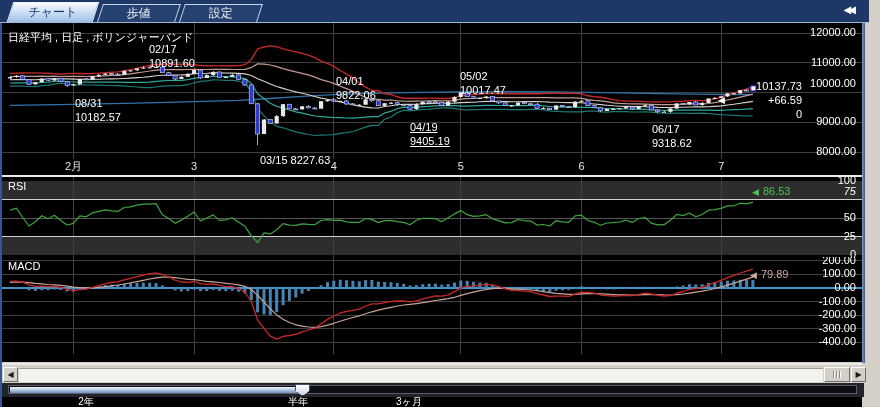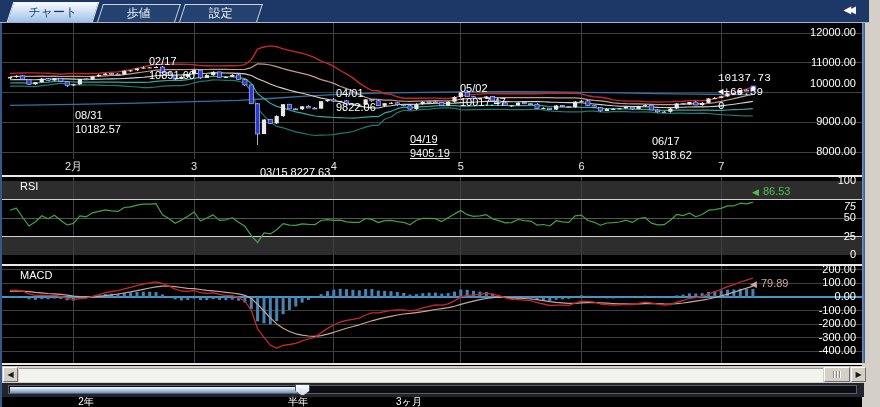--- a/index.html
+++ b/index.html
@@ -9,28 +9,28 @@
   .tabbar{position:absolute;left:0;top:0;width:869px;height:22px;background:#1d3866;border-bottom:1px solid #9db4d6;}
   .tab{position:absolute;top:4px;height:17px;transform:skewX(-18deg);border:1px solid #c8d4e8;border-bottom:none;color:#f2f5fa;background:#24416f;cursor:pointer;}
   .tab .lbl{display:block;transform:skewX(18deg);text-align:center;font-size:12px;line-height:17px;white-space:nowrap;}
   .tab.active{top:2px;height:19px;background:linear-gradient(#f8fbff,#9fc0e8);color:#12386e;border-color:#eef4fc;}
   .tab.active .lbl{line-height:19px;}
   .collapse{position:absolute;right:16px;top:4px;color:#fff;font-size:10px;letter-spacing:-3px;cursor:pointer;}
   
   .panel{position:absolute;left:2px;width:860px;background:#000;overflow:hidden;}
   #p-main{top:23px;height:152px;}
   #p-rsi{top:177px;height:87px;}
-  #p-macd{top:266px;height:105px;}
+  #p-macd{top:257px;height:105px;}
   .sep{position:absolute;left:2px;width:860px;height:2px;background:#e9e9e9;}
   svg{display:block;position:absolute;left:0;top:0;}
   .chart-title{position:absolute;left:6px;top:7px;color:#fff;font-size:11px;white-space:nowrap;}
-  .pane-label{position:absolute;left:6px;top:3px;color:#fff;font-size:11px;margin-left:12px;}
+  .pane-label{position:absolute;left:6px;top:3px;color:#fff;font-size:11px;}
   .ylab{position:absolute;right:6px;color:#fff;font-size:11px;line-height:13px;text-align:right;}
-  .ann{position:absolute;color:#fff;font-size:11px;line-height:14px;white-space:nowrap;margin-top:12px;}
-  .pricebox{position:absolute;right:60px;top:48px;width:84px;color:#fff;font-size:11px;line-height:14px;font-family:Liberation Mono, monospace;}
+  .ann{position:absolute;color:#fff;font-size:11px;line-height:14px;white-space:nowrap;}
+  .pricebox{position:absolute;right:60px;top:56px;width:84px;color:#fff;font-size:11px;line-height:14px;text-align:right;}
   .pricebox .arr{float:left;font-size:9px;}
   .pval{position:absolute;font-size:11px;white-space:nowrap;}
   .pval .arr{font-size:9px;margin-right:4px;}
   #rsi-val{left:750px;top:8px;color:#4fc04f;}
   #macd-val{left:748px;top:11px;color:#cfa6a0;}
   .lstrip{position:absolute;left:0;top:23px;width:2px;height:384px;background:#36578c;}
   .rstrip{position:absolute;left:862px;top:23px;width:3px;height:340px;background:linear-gradient(90deg,#7a9ac6,#36578c);}
   
   .hscroll{position:absolute;left:2px;top:366px;width:864px;height:17px;background:#d4d0c8;}
   .sbtn{position:absolute;top:1px;width:15px;height:15px;background:#d4d0c8;border:1px solid;border-color:#fbfbfb #6d6d6d #6d6d6d #fbfbfb;box-sizing:border-box;color:#1a1a1a;font-size:8px;line-height:13px;text-align:center;cursor:pointer;}
@@ -325,20 +325,21 @@
         <line x1="731.9" y1="69.6785" x2="731.9" y2="71.05295000000001" stroke="#dcdcdc" stroke-width="0.8" shape-rendering="crispEdges"></line>
         <rect x="729.8" y="70.3" width="4.2" height="1.0" fill="#e9e9e9" stroke="none" stroke-width="0.6"></rect>
         <line x1="738.25" y1="66.644" x2="738.25" y2="71.20170000000002" stroke="#dcdcdc" stroke-width="0.8" shape-rendering="crispEdges"></line>
         <rect x="736.1" y="67.1" width="4.2" height="3.3" fill="#e9e9e9" stroke="none" stroke-width="0.6"></rect>
         <line x1="744.5999999999999" y1="66.22749999999999" x2="744.5999999999999" y2="67.97085000000001" stroke="#dcdcdc" stroke-width="0.8" shape-rendering="crispEdges"></line>
         <rect x="742.5" y="67.1" width="4.2" height="1.0" fill="#2b3cd6" stroke="#cfd4e8" stroke-width="0.6"></rect>
         <line x1="750.9499999999999" y1="64.80753250000001" x2="750.9499999999999" y2="67.68525" stroke="#dcdcdc" stroke-width="0.8" shape-rendering="crispEdges"></line>
         <rect x="748.8" y="65.4" width="4.2" height="2.0" fill="#e9e9e9" stroke="none" stroke-width="0.6"></rect>
         <rect x="748.9" y="62.9" width="5" height="5" fill="#ffffff" stroke="#2b3cd6" stroke-width="1"></rect>
       </svg>
+    <div class="chart-title">日経平均 , 日足 , ボリンジャーバンド</div>
     <div class="pricebox">
       <div>10137.73</div>
       <div><span class="arr">◀</span><span>+66.59</span></div>
       <div>0</div>
     </div>
   <div class="ylab" style="top: 3px;">12000.00</div>
       <div class="ylab" style="top: 32.75px; text-align: right;">11000.00</div>
       <div class="ylab" style="top: 54px;">10000.00</div>
       <div class="ylab" style="top: 92.25px;">9000.00</div>
       <div class="ylab" style="top: 122px; margin-left: 38px;">8000.00</div>
@@ -381,21 +382,21 @@
         <line x1="579.5" y1="0" x2="579.5" y2="87" stroke="#3f3f3f" stroke-width="1" shape-rendering="crispEdges"></line>
         <line x1="719.1999999999999" y1="0" x2="719.1999999999999" y2="87" stroke="#3f3f3f" stroke-width="1" shape-rendering="crispEdges"></line>
         <line x1="0" y1="41" x2="860" y2="41" stroke="#555" stroke-width="1" shape-rendering="crispEdges"></line>
         <line x1="0" y1="22.5" x2="860" y2="22.5" stroke="#cfcfcf" stroke-width="1" shape-rendering="crispEdges"></line>
         <line x1="0" y1="59.5" x2="860" y2="59.5" stroke="#cfcfcf" stroke-width="1" shape-rendering="crispEdges"></line>
         <path d="M8.0 33.3L14.3 31.1L20.7 40.5L27.0 49.0L33.4 44.7L39.8 38.7L46.1 41.7L52.4 38.2L58.8 43.5L65.2 48.0L71.5 46.3L77.8 38.8L84.2 39.8L90.5 35.8L96.9 34.3L103.3 32.9L109.6 33.8L115.9 34.4L122.3 30.5L128.6 29.9L135.0 28.1L141.3 27.2L147.7 27.1L154.0 26.6L160.4 37.8L166.8 41.6L173.1 46.3L179.4 43.1L185.8 39.3L192.1 35.0L198.5 44.0L204.8 41.0L211.2 37.9L217.5 43.4L223.9 42.8L230.3 40.8L236.6 45.2L242.9 49.3L249.3 58.7L255.6 65.6L262.0 55.9L268.3 56.9L274.7 52.7L281.1 46.6L287.4 48.2L293.8 48.3L300.1 46.8L306.4 47.4L312.8 47.7L319.1 43.5L325.5 42.7L331.8 43.4L338.2 43.2L344.5 44.9L350.9 45.4L357.3 45.3L363.6 41.5L369.9 42.4L376.3 45.6L382.6 43.6L389.0 43.3L395.3 44.6L401.7 45.4L408.0 47.8L414.4 43.3L420.8 41.3L427.1 41.4L433.4 41.7L439.8 44.6L446.1 40.8L452.5 36.9L458.8 33.6L465.2 37.7L471.5 39.4L477.9 38.8L484.3 37.7L490.6 41.8L496.9 43.6L503.3 45.9L509.6 45.6L516.0 42.5L522.4 43.7L528.7 44.1L535.0 48.1L541.4 47.5L547.8 49.0L554.1 43.7L560.4 44.9L566.8 45.4L573.1 38.9L579.5 38.1L585.9 43.5L592.2 45.3L598.5 48.3L604.9 46.0L611.3 45.7L617.6 45.0L623.9 43.2L630.3 45.4L636.6 41.5L643.0 40.5L649.3 46.1L655.7 47.9L662.0 47.7L668.4 43.3L674.8 37.4L681.1 38.6L687.4 36.0L693.8 39.8L700.1 37.5L706.5 33.2L712.8 32.7L719.2 31.4L725.5 28.9L731.9 28.8L738.3 26.2L744.6 26.8L750.9 25.2" fill="none" stroke="#3fa43f" stroke-width="1.2" stroke-linejoin="round"></path>
       </svg>
     <div class="pane-label">RSI</div>
     <div class="pval" id="rsi-val"><span class="arr">◀</span><span>86.53</span></div>
   <div class="ylab" style="top: -3px; text-align: right;">100</div>
-      <div class="ylab" style="top: 23px; font-style: italic;">75</div>
+      <div class="ylab" style="top: 8px; font-style: italic;">75</div>
       <div class="ylab" style="top: 34px;">50</div>
       <div class="ylab" style="top: 52.5px;">25</div>
       <div class="ylab" style="top: 71px;">0</div>
     </div>
   <div class="sep" style="top:264px;"></div>
 
   <div class="panel" id="p-macd">
     <svg id="svg-macd" width="860" height="97">
         <line x1="71.5" y1="0" x2="71.5" y2="97" stroke="#3f3f3f" stroke-width="1" shape-rendering="crispEdges"></line>
         <line x1="192.14999999999998" y1="0" x2="192.14999999999998" y2="97" stroke="#3f3f3f" stroke-width="1" shape-rendering="crispEdges"></line>

